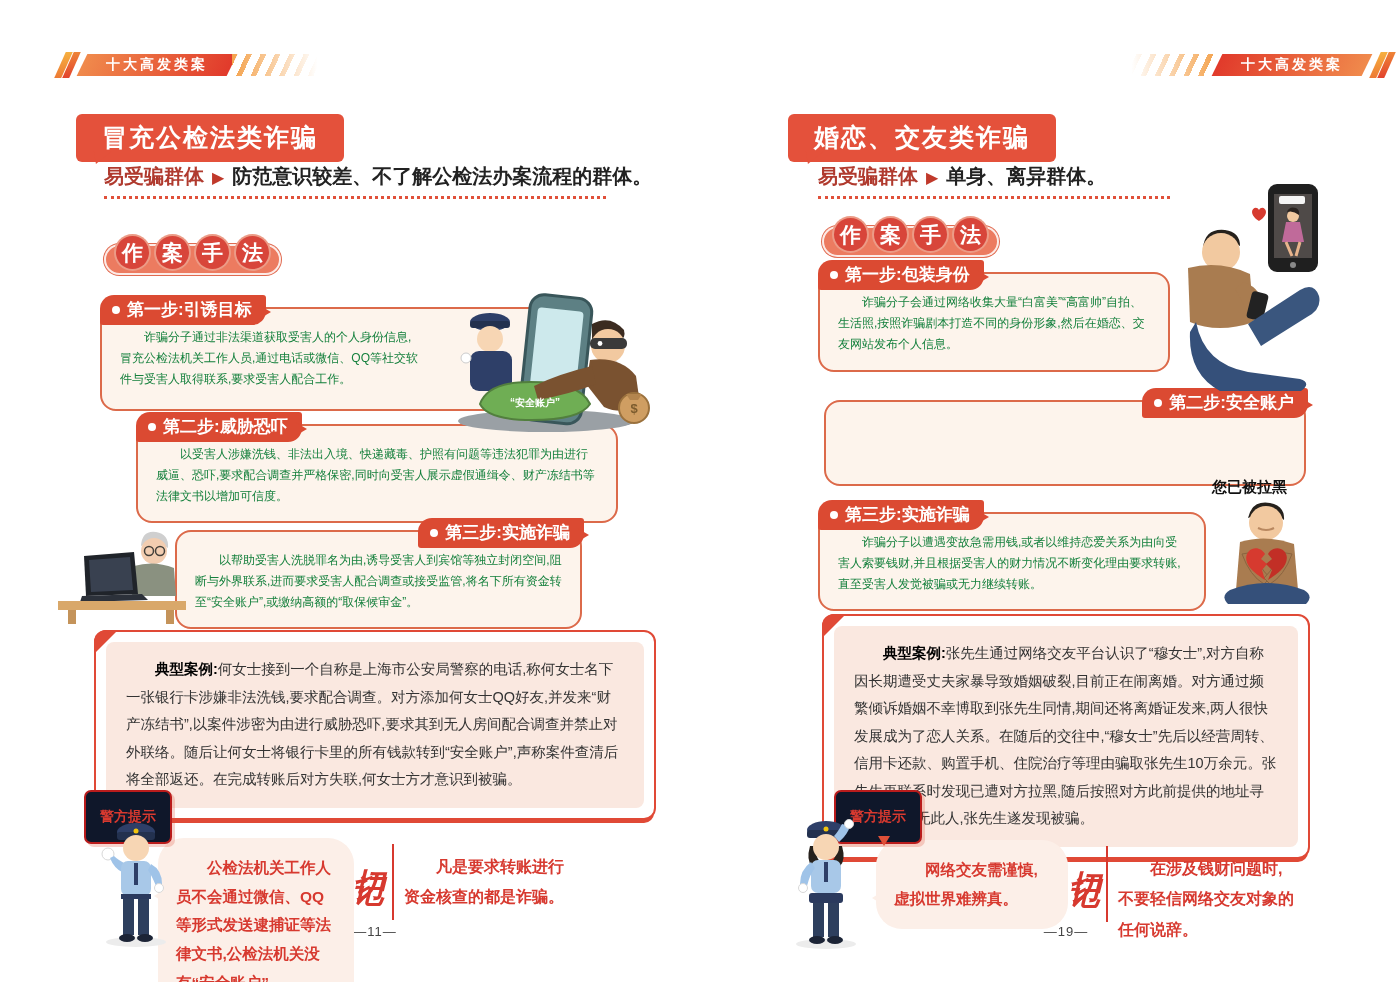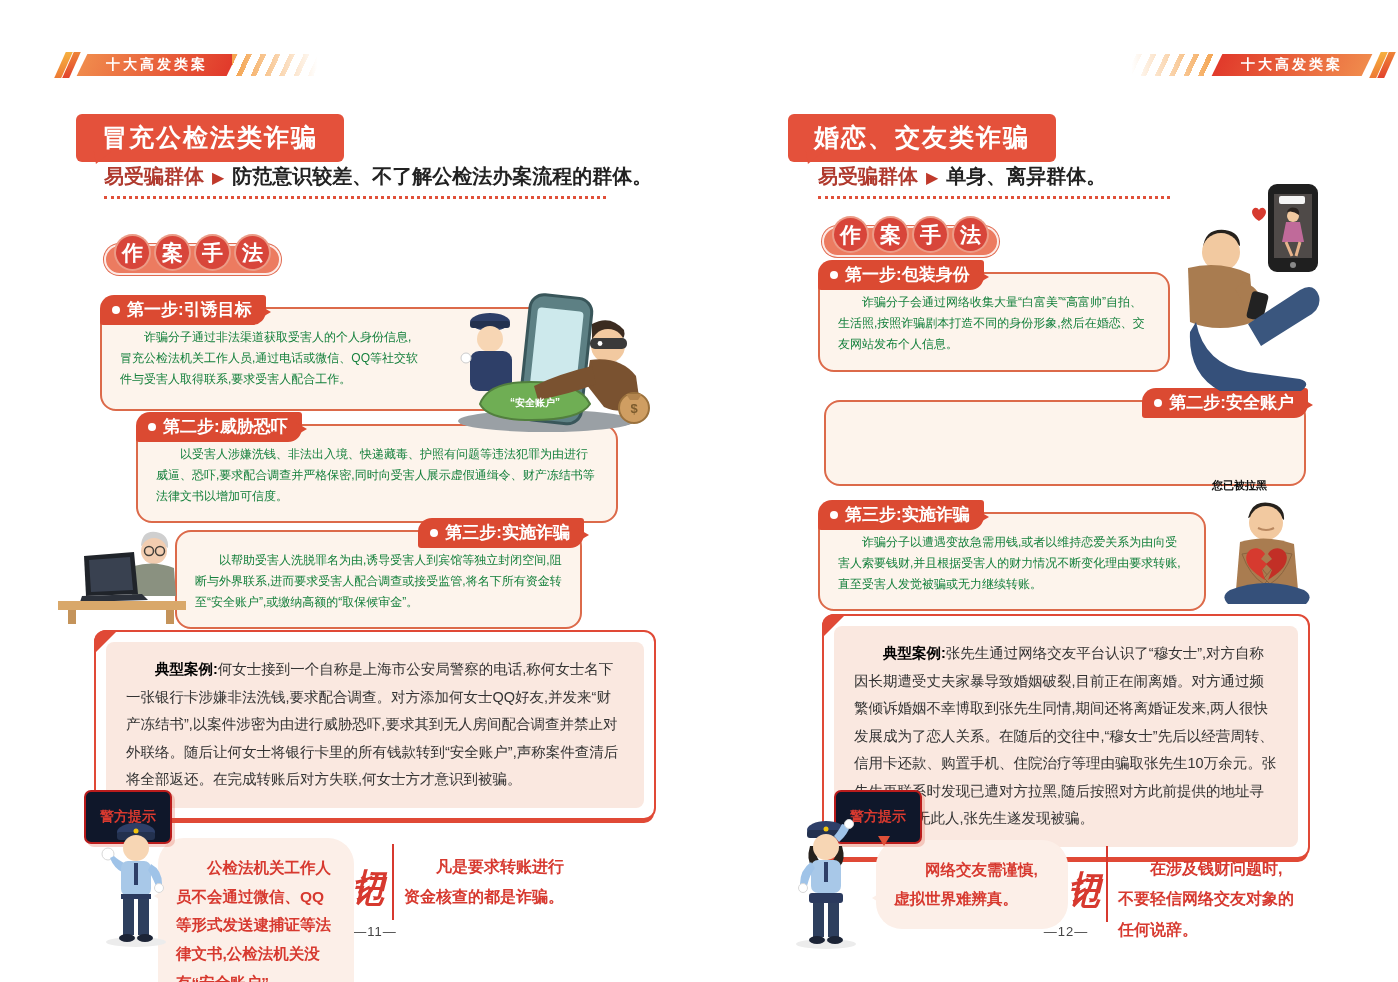--- a/index.html
+++ b/index.html
@@ -75,21 +75,21 @@
   .bubble::before { content:''; position:absolute; left:-14px; top:48px;
     border:10px solid transparent; border-right:16px solid #FCEFE8; }
   .remember { position:absolute; color:#D7392F; font-weight:bold; font-size:32px; line-height:1.15;
     writing-mode:vertical-rl; letter-spacing:6px;
     font-family:"Liberation Serif","DejaVu Serif",serif; font-style:italic; z-index:2; }
   .vline { position:absolute; width:2px; background:#D7392F; z-index:2; }
   .remember-text { position:absolute; color:#D7392F; font-weight:bold; font-size:16px;
     line-height:1.9; text-indent:2em; z-index:2; }
   .pageno { position:absolute; text-align:center; font-size:13px; color:#444; letter-spacing:1px; }
 
-  .blocked { position:absolute; font-size:11px; font-weight:bold; color:#111; z-index:4; white-space:nowrap; }
+  .blocked { position:absolute; font-size:15px; font-weight:bold; color:#111; z-index:4; white-space:nowrap; }
   .illus { position:absolute; z-index:3; }
   svg text { font-family:"Liberation Sans","DejaVu Sans",sans-serif; }
 </style>
 </head>
 <body>
 
 <div class="sheet">
 
   <div>
 
@@ -344,16 +344,16 @@
         <circle cx="27" cy="80" r="4.5" fill="#ffffff" stroke="#d8d8d8"></circle>
       </svg>
     </div>
 
     <div class="bubble" style="left:876px; top:840px; width:192px;">网络交友需谨慎,虚拟世界难辨真。</div>
 
     <div class="remember" style="left:1066px; top:845px;">切记</div>
     <div class="vline" style="left:1106px; top:846px; height:76px;"></div>
     <div class="remember-text" style="left:1118px; top:854px; width:178px;">在涉及钱财问题时,不要轻信网络交友对象的任何说辞。</div>
 
-    <div class="pageno" style="left:822px; top:924px; width:488px;">—12—</div>
+    <div class="pageno" style="left:822px; top:924px; width:488px;">—19—</div>
   </div>
 
 </div>
 
 </body></html>

